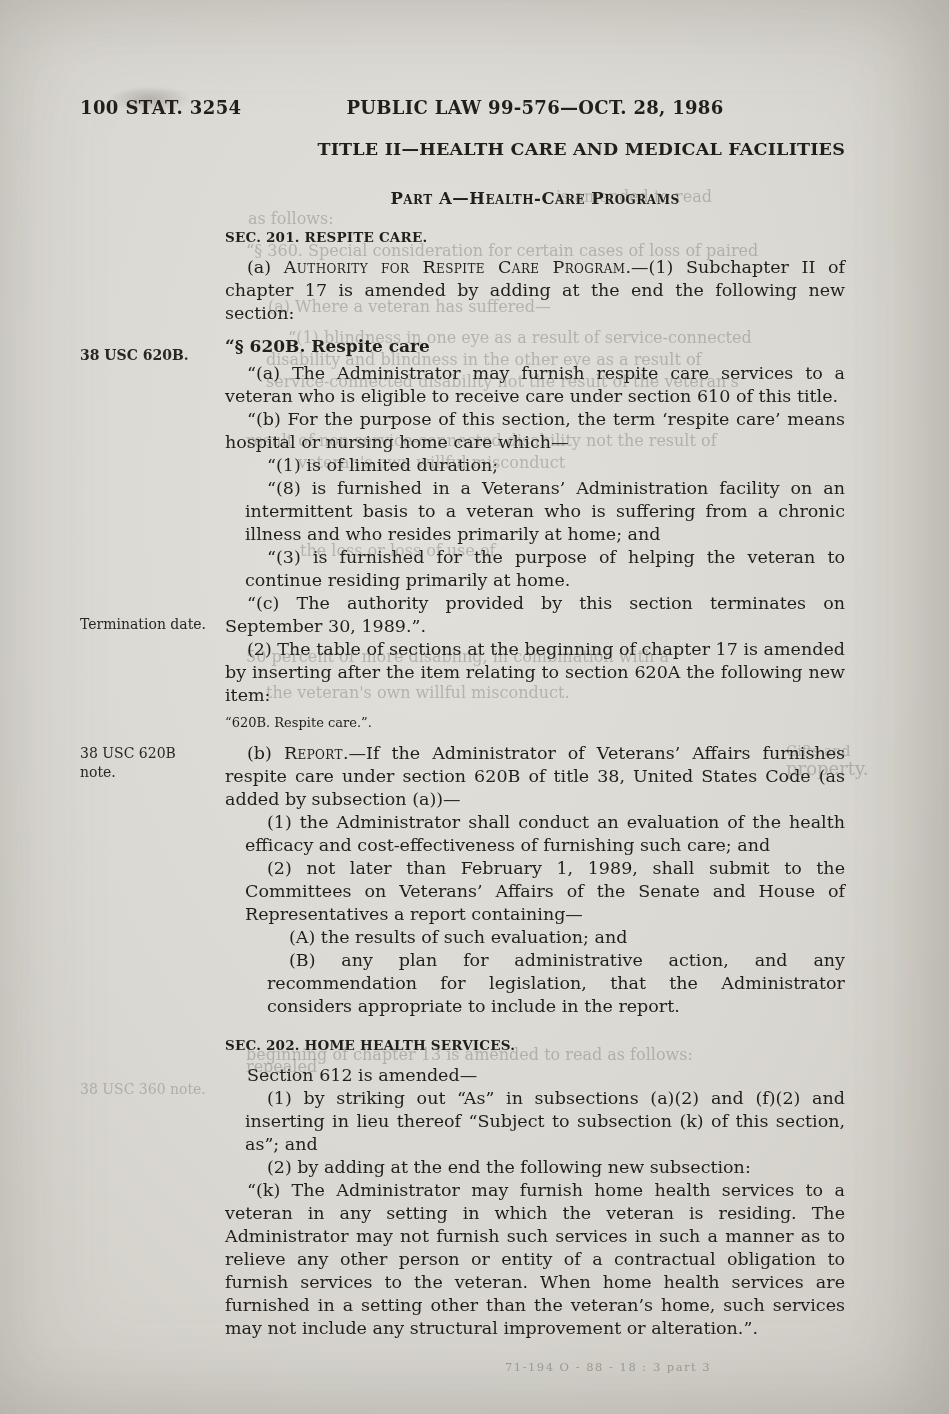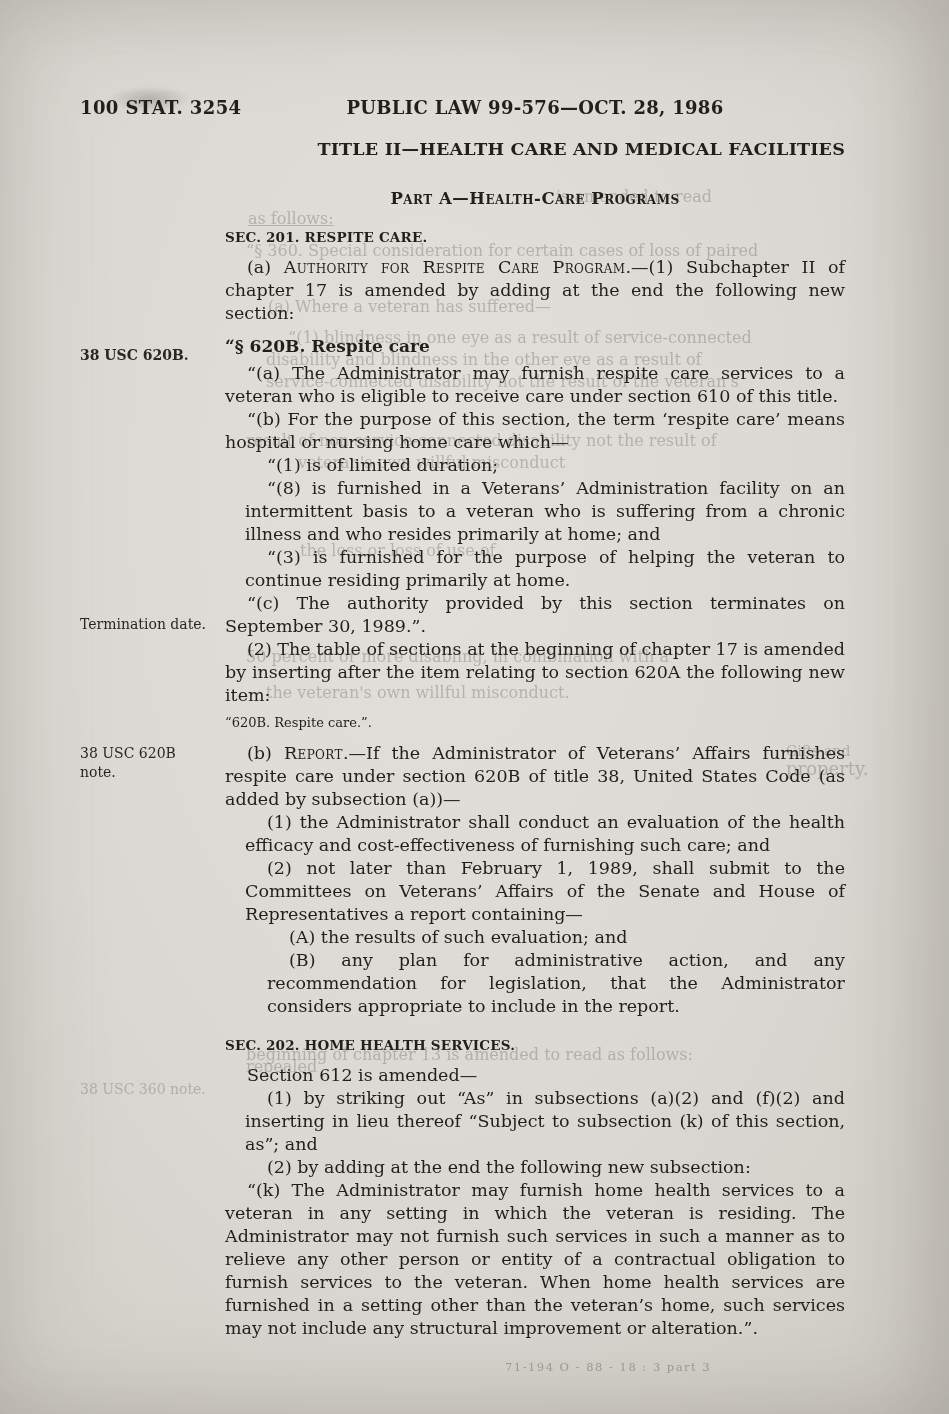--- a/index.html
+++ b/index.html
@@ -124,21 +124,21 @@
     z-index: 1;
   }
 </style>
 </head>
 <body>
 
 <div class="page">
 
   <div class="ghost-layer">
     <span class="ghost" style="left:556px;top:186px;">is amended to read</span>
-    <span class="ghost" style="left:248px;top:208px;text-decoration:underline;">as follows:</span>
+    <span class="ghost" style="left:248px;top:208px;">as follows:</span>
     <span class="ghost" style="left:246px;top:240px;">“§ 360. Special consideration for certain cases of loss of paired</span>
     <span class="ghost" style="left:268px;top:296px;">(a) Where a veteran has suffered—</span>
     <span class="ghost" style="left:288px;top:327px;">“(1) blindness in one eye as a result of service-connected</span>
     <span class="ghost" style="left:266px;top:349px;">disability and blindness in the other eye as a result of</span>
     <span class="ghost" style="left:246px;top:430px;">result of non-service-connected disability not the result of</span>
     <span class="ghost" style="left:266px;top:371px;">service-connected disability not the result of the veteran's</span>
     <span class="ghost" style="left:266px;top:452px;margin-left:32px;">veteran's own willful misconduct</span>
     <span class="ghost" style="left:300px;top:540px;">the loss or loss of use of</span>
     <span class="ghost" style="left:246px;top:646px;">50 percent or more disabling, in combination with a</span>
     <span class="ghost" style="left:266px;top:682px;">the veteran's own willful misconduct.</span>

